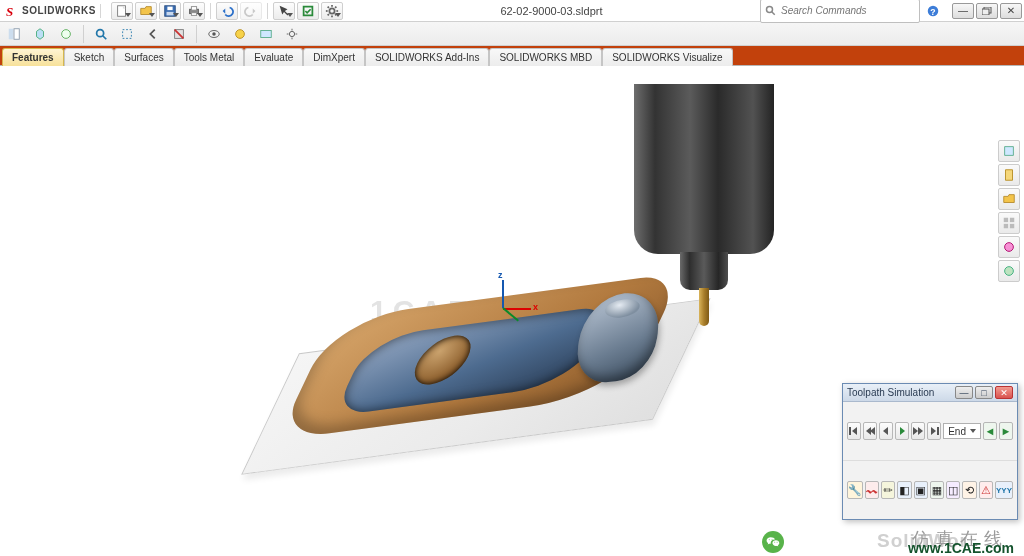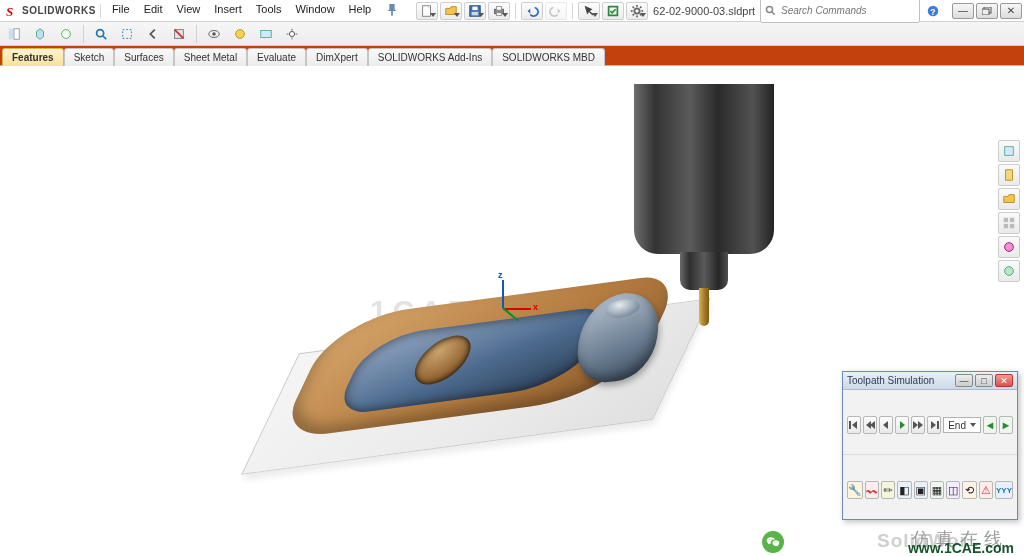--- a/index.html
+++ b/index.html
@@ -309,21 +309,20 @@
   .sim-title .wb{
     width:18px;height:13px;border:1px solid #888;border-radius:2px;
     background:linear-gradient(#eee,#ccc);
     display:flex;align-items:center;justify-content:center;font-size:9px;
   }
   .sim-title .wb.close{background:linear-gradient(#f29a8f,#d9534f);color:#fff;border-color:#b33;}
   .sim-row {
     display:flex;align-items:center;gap:2px;
     padding:20px 4px;
     border-bottom:1px solid #ddd;
-    margin-top:6px;
   }
   .sim-row:last-child{border-bottom:none;}
   .sim-btn{
     width:18px;height:18px;
     border:1px solid #b7b7b7;
     background:linear-gradient(#fcfcfc,#e9e9e9);
     border-radius:2px;
     display:flex;align-items:center;justify-content:center;
   }
   .sim-btn svg{width:12px;height:12px;}
@@ -375,34 +374,20 @@
 </style>
 </head>
 <body>
 
 <div class="title-row">
   <div class="logo-box">
     <span class="logo-icon">S</span>
     <span class="logo-text">SOLIDWORKS</span>
   </div>
 
-  <div class="menu-bar">
-    <div class="menu-item">File</div>
-    <div class="menu-item">Edit</div>
-    <div class="menu-item">View</div>
-    <div class="menu-item">Insert</div>
-    <div class="menu-item">Tools</div>
-    <div class="menu-item">Window</div>
-    <div class="menu-item">Help</div>
-    <div class="menu-item">
-      <svg class="ic" viewBox="0 0 16 16">
-          <path d="M5 1l6 0 0 6 2 2-4 0 0 5-1 1-1-1 0-5-4 0 2-2z" fill="#6b8ab0"></path>
-        </svg>
-    </div>
-  </div>
 
   <div class="qat">
     <div class="qat-btn">
       <svg class="ic" viewBox="0 0 16 16">
           <rect x="3" y="2" width="9" height="12" fill="#fff" stroke="#777"></rect>
           <path d="M9 2l3 3h-3z" fill="#ddd"></path>
         </svg>
       <span class="drop-arrow"></span>
     </div>
     <div class="qat-btn">
@@ -562,25 +547,26 @@
         <circle cx="8" cy="8" r="3" fill="none" stroke="#555"></circle>
         <path d="M8 2v2M8 12v2M2 8h2M12 8h2" stroke="#555"></path>
       </svg>
     </div>
 </div>
 
 <div class="tabs-row">
   <div class="tab active">Features</div>
   <div class="tab">Sketch</div>
   <div class="tab">Surfaces</div>
-  <div class="tab">Sheet Metal</div>
+  <div class="tab">Tools Metal</div>
   <div class="tab">Evaluate</div>
   <div class="tab">DimXpert</div>
   <div class="tab">SOLIDWORKS Add-Ins</div>
   <div class="tab">SOLIDWORKS MBD</div>
+  <div class="tab">SOLIDWORKS Visualize</div>
 </div>
 
 <div class="workarea">
   <div class="watermark-center">1CAE.COM</div>
 
   <div class="model">
     <div class="stock-plate"></div>
     <div class="machined-top"></div>
     <div class="cavity"></div>
     <div class="boss"></div>

